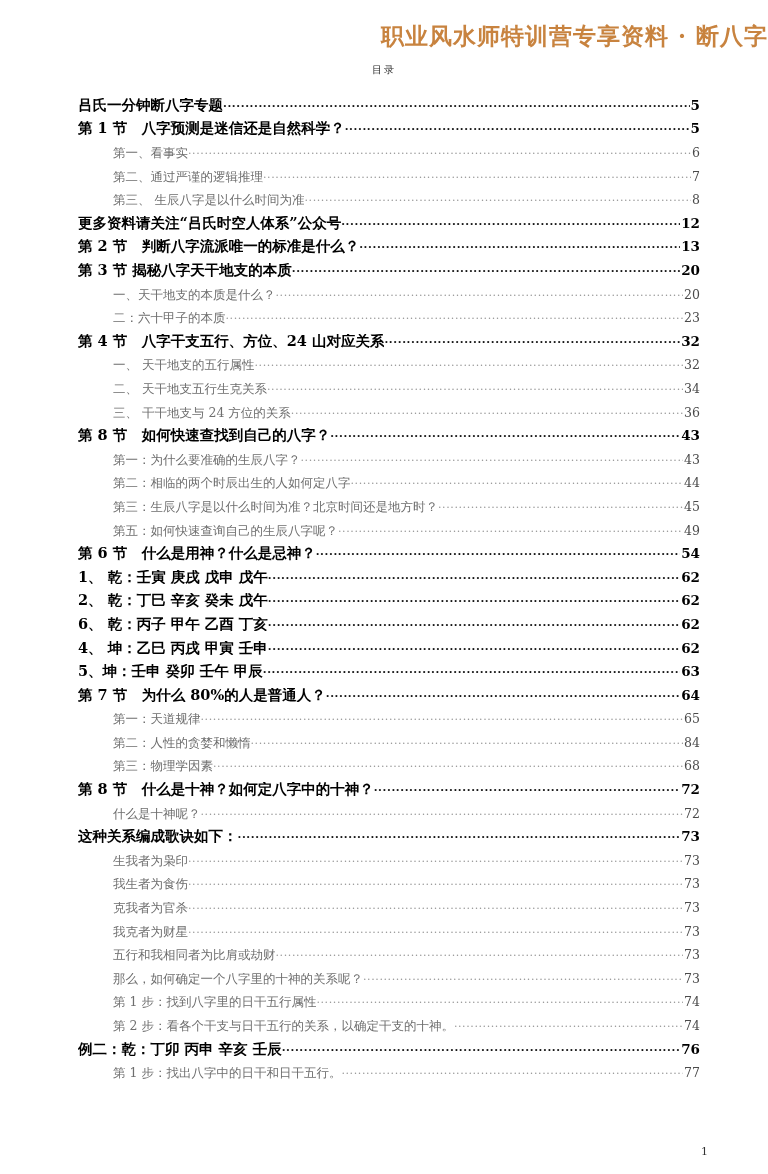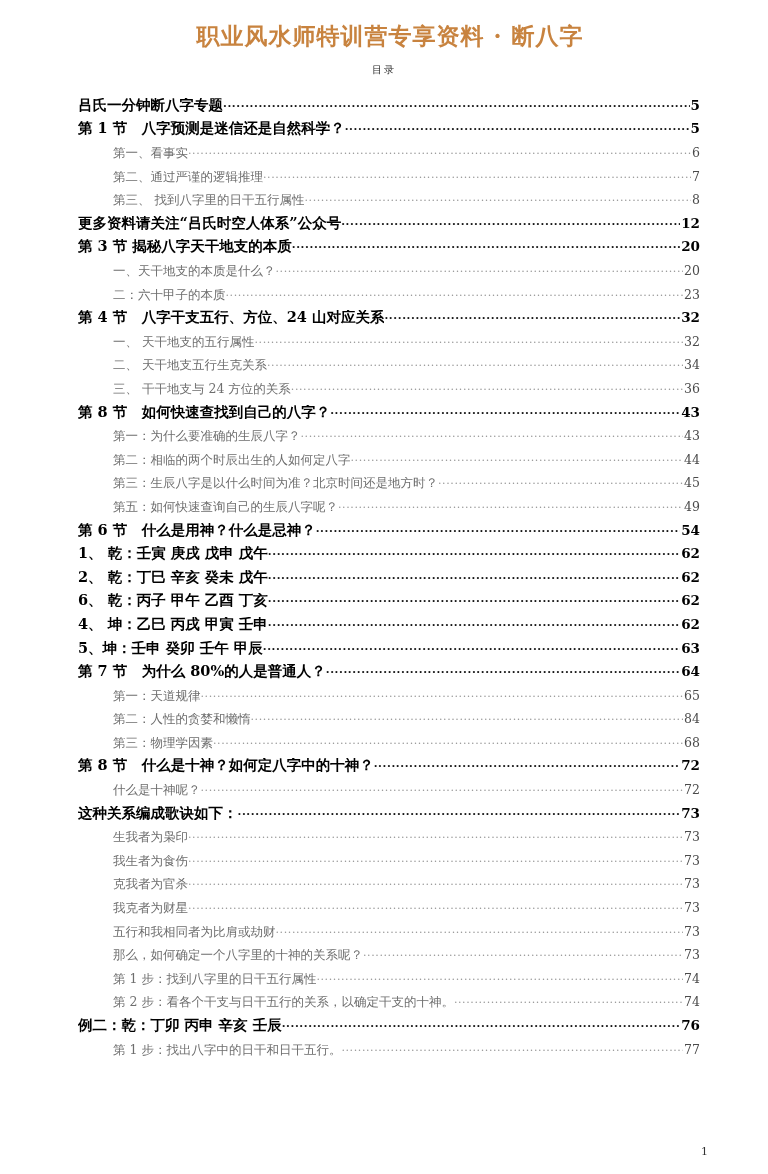--- a/index.html
+++ b/index.html
@@ -18,21 +18,21 @@
   .page {
     position: relative;
     width: 768px;
     height: 1174px;
     box-sizing: border-box;
     padding: 0;
   }
 
   
   .doc-title {
-    text-align: center;
+    text-align: right;
     font-size: 23px;
     font-weight: bold;
     letter-spacing: 1px;
     color: #c8833f;
     margin: 0;
     padding-top: 22px;
     line-height: 1.25;
     font-family: "DejaVu Serif", "Liberation Serif", serif;
     padding-left: 12px;
   }
@@ -149,30 +149,35 @@
         <span class="label">第一、看事实</span>
         <span class="leader"></span>
         <span class="pageno">6</span>
       </div>
       <div class="toc-entry lvl2">
         <span class="label">第二、通过严谨的逻辑推理</span>
         <span class="leader"></span>
         <span class="pageno">7</span>
       </div>
       <div class="toc-entry lvl2">
-        <span class="label">第三、 找到八字里的日干五行属性</span>
+        <span class="label">第三、 生辰八字是以什么时间为准</span>
         <span class="leader"></span>
         <span class="pageno">8</span>
       </div>
       <div class="toc-entry lvl1">
         <span class="label">更多资料请关注“吕氏时空人体系”公众号</span>
         <span class="leader"></span>
         <span class="pageno">12</span>
       </div>
       <div class="toc-entry lvl1">
+        <span class="label">第 2 节　判断八字流派唯一的标准是什么？</span>
+        <span class="leader"></span>
+        <span class="pageno">13</span>
+      </div>
+      <div class="toc-entry lvl1">
         <span class="label">第 3 节 揭秘八字天干地支的本质</span>
         <span class="leader"></span>
         <span class="pageno">20</span>
       </div>
       <div class="toc-entry lvl2">
         <span class="label">一、天干地支的本质是什么？</span>
         <span class="leader"></span>
         <span class="pageno">20</span>
       </div>
       <div class="toc-entry lvl2">

